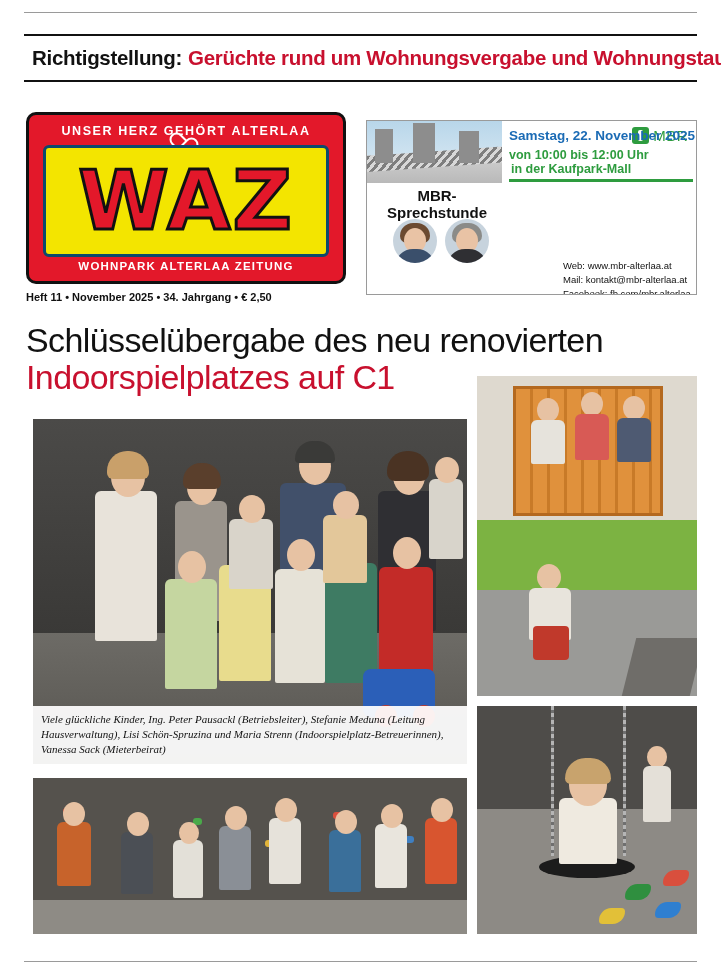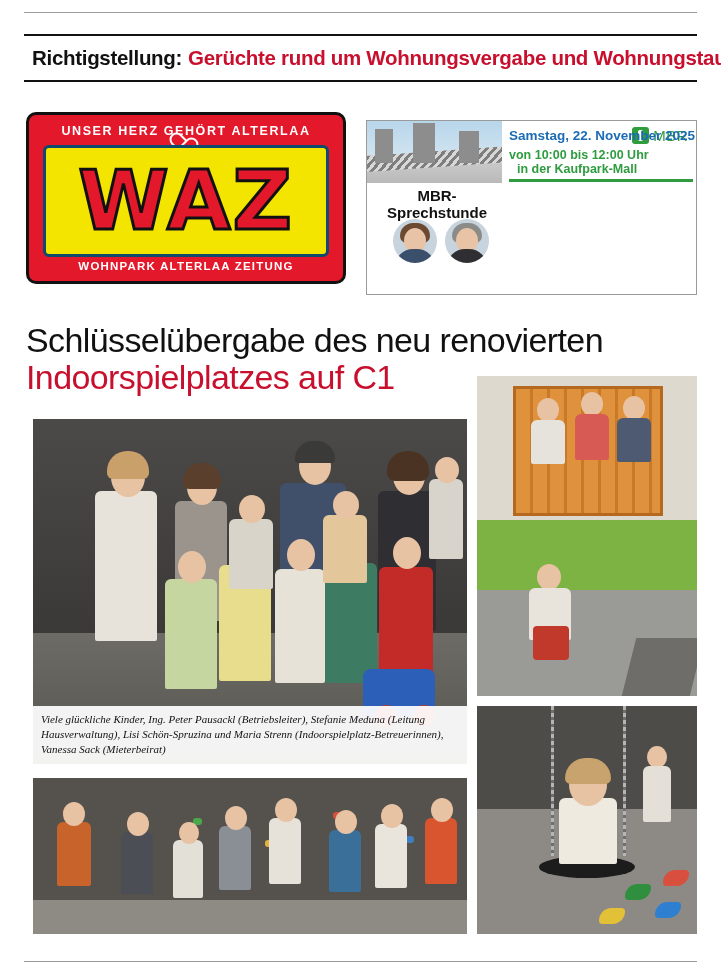--- a/index.html
+++ b/index.html
@@ -240,21 +240,21 @@
     position: absolute;
     left: 142px;
     top: 26px;
     font-size: 12.5px;
     font-weight: bold;
     color: #2e9c3f;
     line-height: 1.3;
   }
   .ad-place {
     position: absolute;
-    left: 150px;
+    left: 144px;
     top: 41px;
     font-size: 12.5px;
     font-weight: bold;
     color: #2e9c3f;
   }
   .ad-portraits {
     position: absolute;
     left: 26px;
     top: 98px;
     display: flex;
@@ -449,20 +449,21 @@
 
   <div class="masthead">
     <div class="masthead-top">UNSER HERZ GEHÖRT ALTERLAA</div>
     <div class="heart"></div>
     <div class="waz-box">
       <div class="waz-text">WAZ</div>
     </div>
     <div class="masthead-bottom">WOHNPARK ALTERLAA ZEITUNG</div>
   </div>
 
+  <div class="issue-line">Heft 11  •  November 2025  •  34. Jahrgang  •  € 2,50</div>
 
   <div class="ad">
     <div class="ad-photo">
       <div class="roofline"></div>
       <div class="bldg" style="left:8px;top:8px;width:18px;height:34px;"></div>
       <div class="bldg" style="left:46px;top:2px;width:22px;height:40px;"></div>
       <div class="bldg" style="left:92px;top:10px;width:20px;height:32px;"></div>
     </div>
     <div class="ad-logo">
       <div class="ad-logo-mark"></div>
@@ -482,20 +483,25 @@
         <div class="body"></div>
       </div>
       <div class="portrait p2">
         <div class="hair"></div>
         <div class="face"></div>
         <div class="body"></div>
       </div>
     </div>
 
 
+    <div class="ad-contact">
+      <div>Web: www.mbr-alterlaa.at</div>
+      <div>Mail: kontakt@mbr-alterlaa.at</div>
+      <div>Facebook: fb.com/mbr.alterlaa</div>
+    </div>
   </div>
 
   <div class="headline">
     <span>Schlüsselübergabe des neu renovierten</span>
     <span class="l2">Indoorspielplatzes auf C1</span>
   </div>
 
   <div class="photo photo-main">
     <div class="pm-wall"></div>
     <div class="pm-floor"></div>

